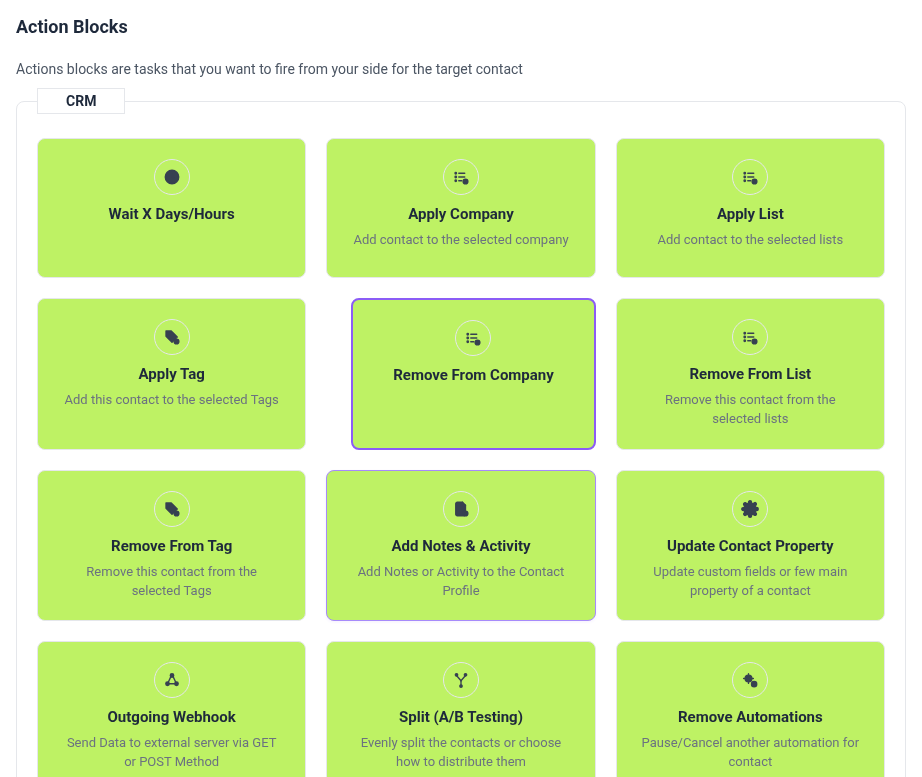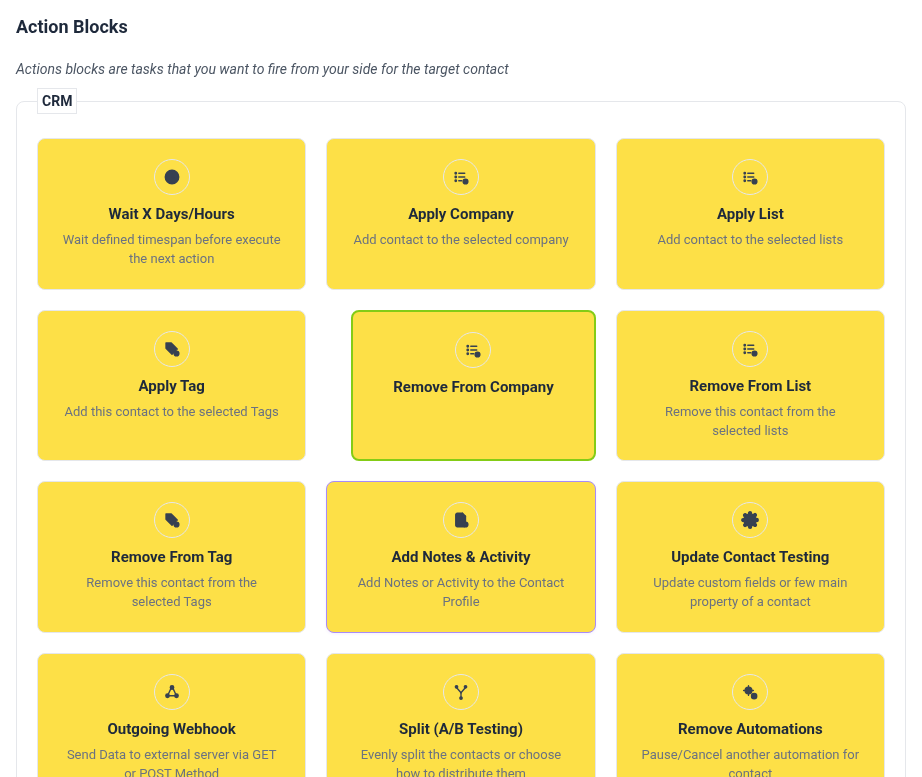--- a/index.html
+++ b/index.html
@@ -17,61 +17,60 @@
     .page-title {
       font-size: 18px;
       font-weight: 700;
       color: #1e293b;
       margin-bottom: 24px;
     }
     .page-subtitle {
       font-size: 14px;
       color: #4b5563;
       margin-bottom: 24px;
-      font-style: italic;
     }
     .fieldset {
       position: relative;
       border: 1px solid #e5e7eb;
       border-radius: 8px;
       padding: 36px 20px 20px 20px;
     }
     .legend {
       position: absolute;
       top: -14px;
       left: 20px;
       background: #ffffff;
       border: 1px solid #e5e7eb;
       border-radius: 0;
-      padding: 4px 4px;
+      padding: 4px 28px;
       font-size: 14px;
       font-weight: 700;
       color: #1e293b;
     }
     .cards-grid {
       display: grid;
       grid-template-columns: repeat(3, 1fr);
       gap: 20px;
     }
     .card {
       border: 1px solid #e5e7eb;
       border-radius: 8px;
       padding: 20px 4px;
       text-align: center;
       cursor: pointer;
-      background: #fde047;
+      background: #bef264;
       transition: border-color 0.15s;
       min-height: 140px;
       display: flex;
       flex-direction: column;
       align-items: center;
       justify-content: flex-start;
     }
     .card.selected {
-      border: 2px solid #84cc16;
+      border: 2px solid #8b5cf6;
       margin-left: 25px;
     }
     .card.hover {
       border: 1px solid #a78bfa;
       box-shadow: 0 1px 3px rgba(124,58,237,0.08);
       align-items: center;
     }
     .icon-circle {
       width: 36px;
       height: 36px;
@@ -114,21 +113,20 @@
   <div class="cards-grid">
 
     <div class="card">
       <div class="icon-circle">
         <svg viewBox="0 0 24 24" fill="none" stroke="currentColor" stroke-width="1.8">
           <circle cx="12" cy="12" r="9"></circle>
           <path d="M12 7v5l3 2"></path>
         </svg>
       </div>
       <div class="card-title">Wait X Days/Hours</div>
-      <div class="card-desc">Wait defined timespan before execute the next action</div>
     </div>
 
     <div class="card">
       <div class="icon-circle">
         <svg viewBox="0 0 24 24" fill="none" stroke="currentColor" stroke-width="1.8" stroke-linecap="round">
           <circle cx="5" cy="7" r="1" fill="currentColor"></circle>
           <line x1="9" y1="7" x2="17" y2="7"></line>
           <circle cx="5" cy="12" r="1" fill="currentColor"></circle>
           <line x1="9" y1="12" x2="17" y2="12"></line>
           <circle cx="5" cy="17" r="1" fill="currentColor"></circle>
@@ -234,21 +232,21 @@
       <div class="card-desc">Add Notes or Activity to the Contact Profile</div>
     </div>
 
     <div class="card">
       <div class="icon-circle">
         <svg viewBox="0 0 24 24" fill="none" stroke="currentColor" stroke-width="1.8" stroke-linecap="round" stroke-linejoin="round">
           <circle cx="12" cy="12" r="3"></circle>
           <path d="M19.4 15a1.7 1.7 0 0 0 .3 1.8l.1.1a2 2 0 1 1-2.8 2.8l-.1-.1a1.7 1.7 0 0 0-1.8-.3 1.7 1.7 0 0 0-1 1.5V21a2 2 0 1 1-4 0v-.1a1.7 1.7 0 0 0-1-1.5 1.7 1.7 0 0 0-1.8.3l-.1.1a2 2 0 1 1-2.8-2.8l.1-.1a1.7 1.7 0 0 0 .3-1.8 1.7 1.7 0 0 0-1.5-1H3a2 2 0 1 1 0-4h.1a1.7 1.7 0 0 0 1.5-1 1.7 1.7 0 0 0-.3-1.8l-.1-.1a2 2 0 1 1 2.8-2.8l.1.1a1.7 1.7 0 0 0 1.8.3h.1a1.7 1.7 0 0 0 1-1.5V3a2 2 0 1 1 4 0v.1a1.7 1.7 0 0 0 1 1.5 1.7 1.7 0 0 0 1.8-.3l.1-.1a2 2 0 1 1 2.8 2.8l-.1.1a1.7 1.7 0 0 0-.3 1.8v.1a1.7 1.7 0 0 0 1.5 1H21a2 2 0 1 1 0 4h-.1a1.7 1.7 0 0 0-1.5 1z"></path>
         </svg>
       </div>
-      <div class="card-title">Update Contact Testing</div>
+      <div class="card-title">Update Contact Property</div>
       <div class="card-desc">Update custom fields or few main property of a contact</div>
     </div>
 
     <div class="card">
       <div class="icon-circle">
         <svg viewBox="0 0 24 24" fill="none" stroke="currentColor" stroke-width="1.8" stroke-linecap="round" stroke-linejoin="round">
           <circle cx="12" cy="6" r="2.3"></circle>
           <circle cx="6" cy="17" r="2.3"></circle>
           <circle cx="18" cy="17" r="2.3"></circle>
           <path d="M10.5 7.5 L7 15"></path>

